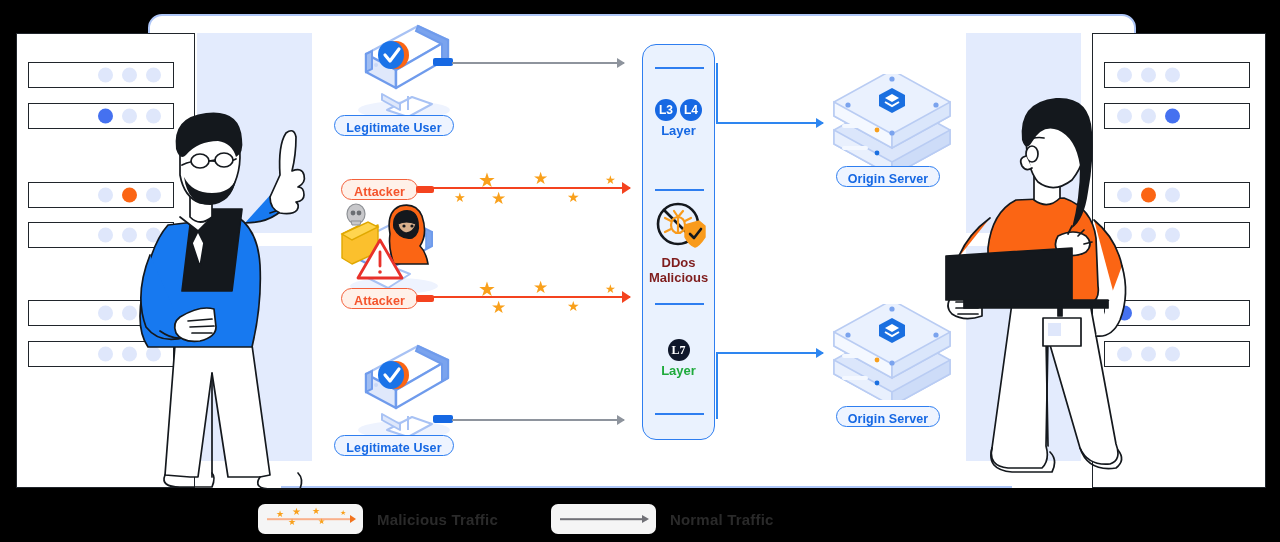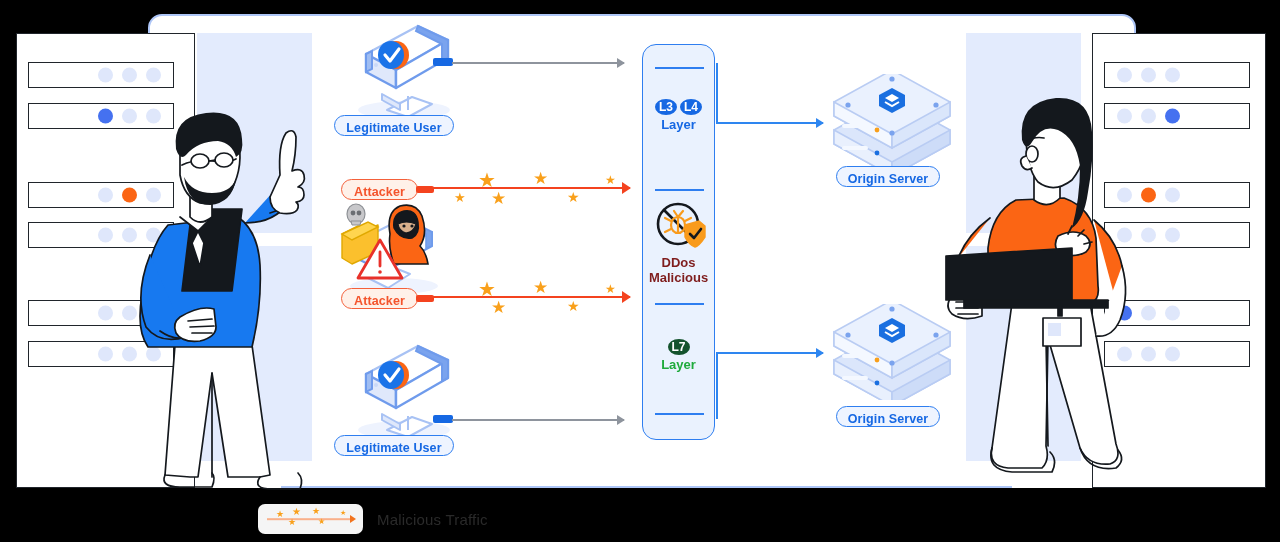--- a/index.html
+++ b/index.html
@@ -34,25 +34,25 @@
     letter-spacing:.1px; }
   .pill.blue{ background:#eef4ff; border:1.6px solid #2e7ef0; color:#1668e3; }
   .pill.orange{ background:#fff1e9; border:1.8px solid #f4603a; color:#f4542c; }
 
   
   .ddos-panel{ position:absolute; left:642px; top:44px; width:73px; height:396px;
     background:#eaf2fe; border:1.8px solid #2e7ef0; border-radius:14px; }
   .divider{ position:absolute; left:12px; width:49px; height:2.2px; background:#2e7ef0; }
   .layer-block{ position:absolute; width:100%; text-align:center; }
   .badge-row{ display:flex; justify-content:center; gap:3px; }
-  .badge{ width:22px; height:16px; border-radius:50%; color:#fff;
+  .badge{ width:22px; height:22px; border-radius:50%; color:#fff;
     font-size:12px; font-weight:700; display:flex; align-items:center;
     justify-content:center; line-height:1; }
   .badge.b-blue{ background:#1668e3; }
-  .badge.b-green{ background:#14532d; }
+  .badge.b-green{ background:#0f172a;font-family:Liberation Serif, serif; }
   .layer-label{ font-size:13px; font-weight:700; margin-top:2px; }
   .lab-blue{ color:#1668e3; }
   .lab-green{ color:#1faa3c; }
   .ddos-text{ position:absolute; width:100%; text-align:center; font-size:13px;
     font-weight:700; color:#7f1d1d; line-height:1.15; }
 
   
   .arrow{ position:absolute; height:2px; }
   .arrow.gray{ background:#8e949d; }
   .arrow.blue{ background:#2e86f0; }
@@ -70,21 +70,21 @@
 
   
   .star{ position:absolute; color:#f9a01b; line-height:1; }
 
   
   .legend{ position:absolute; left:0; top:496px; width:1280px; height:46px;
     display:flex; align-items:center; }
   .lg-item{ display:flex; align-items:center; }
   .lg-box{ width:105px; height:30px; border-radius:7px; background:#f5f5f5;
     position:relative; display:flex; align-items:center; }
-  .lg-label{ font-size:15px; font-weight:400; color:#2a2a2a; margin-left:14px;
+  .lg-label{ font-size:15px; font-weight:700; color:#2a2a2a; margin-left:14px;
     letter-spacing:.2px; }
   .lg-line{ position:absolute; left:9px; right:9px; top:50%; height:1.6px;
     transform:translateY(-50%); }
   .lg-line.gray{ background:#707076; }
   .lg-line.blue{ background:#3d92f5; }
   .lg-line.orange{ background:#f9b08a; }
   .lg-arrow{ position:absolute; top:50%; transform:translateY(-50%); width:0; height:0;
     border-top:4px solid transparent; border-bottom:4px solid transparent; }
 
   
@@ -477,17 +477,24 @@
         <span class="star" style="left:34px; top:3px; font-size:10px;">★</span>
         <span class="star" style="left:30px; top:14px; font-size:9px;">★</span>
         <span class="star" style="left:54px; top:3px; font-size:9px;">★</span>
         <span class="star" style="left:60px; top:14px; font-size:8px;">★</span>
         <span class="star" style="left:82px; top:5px; font-size:7px;">★</span>
         <div class="lg-arrow" style="right:7px; border-left:6px solid #f2741e;"></div>
       </div>
       <span class="lg-label">Malicious Traffic</span>
     </div>
 
+    <div class="lg-item" style="margin-left:53px;">
+      <div class="lg-box">
+        <div class="lg-line gray"></div>
+        <div class="lg-arrow" style="right:7px; border-left:7px solid #707076;"></div>
+      </div>
+      <span class="lg-label">Normal Traffic</span>
+    </div>
 
 
   </div>
 
 </div>
 
 </body></html>

